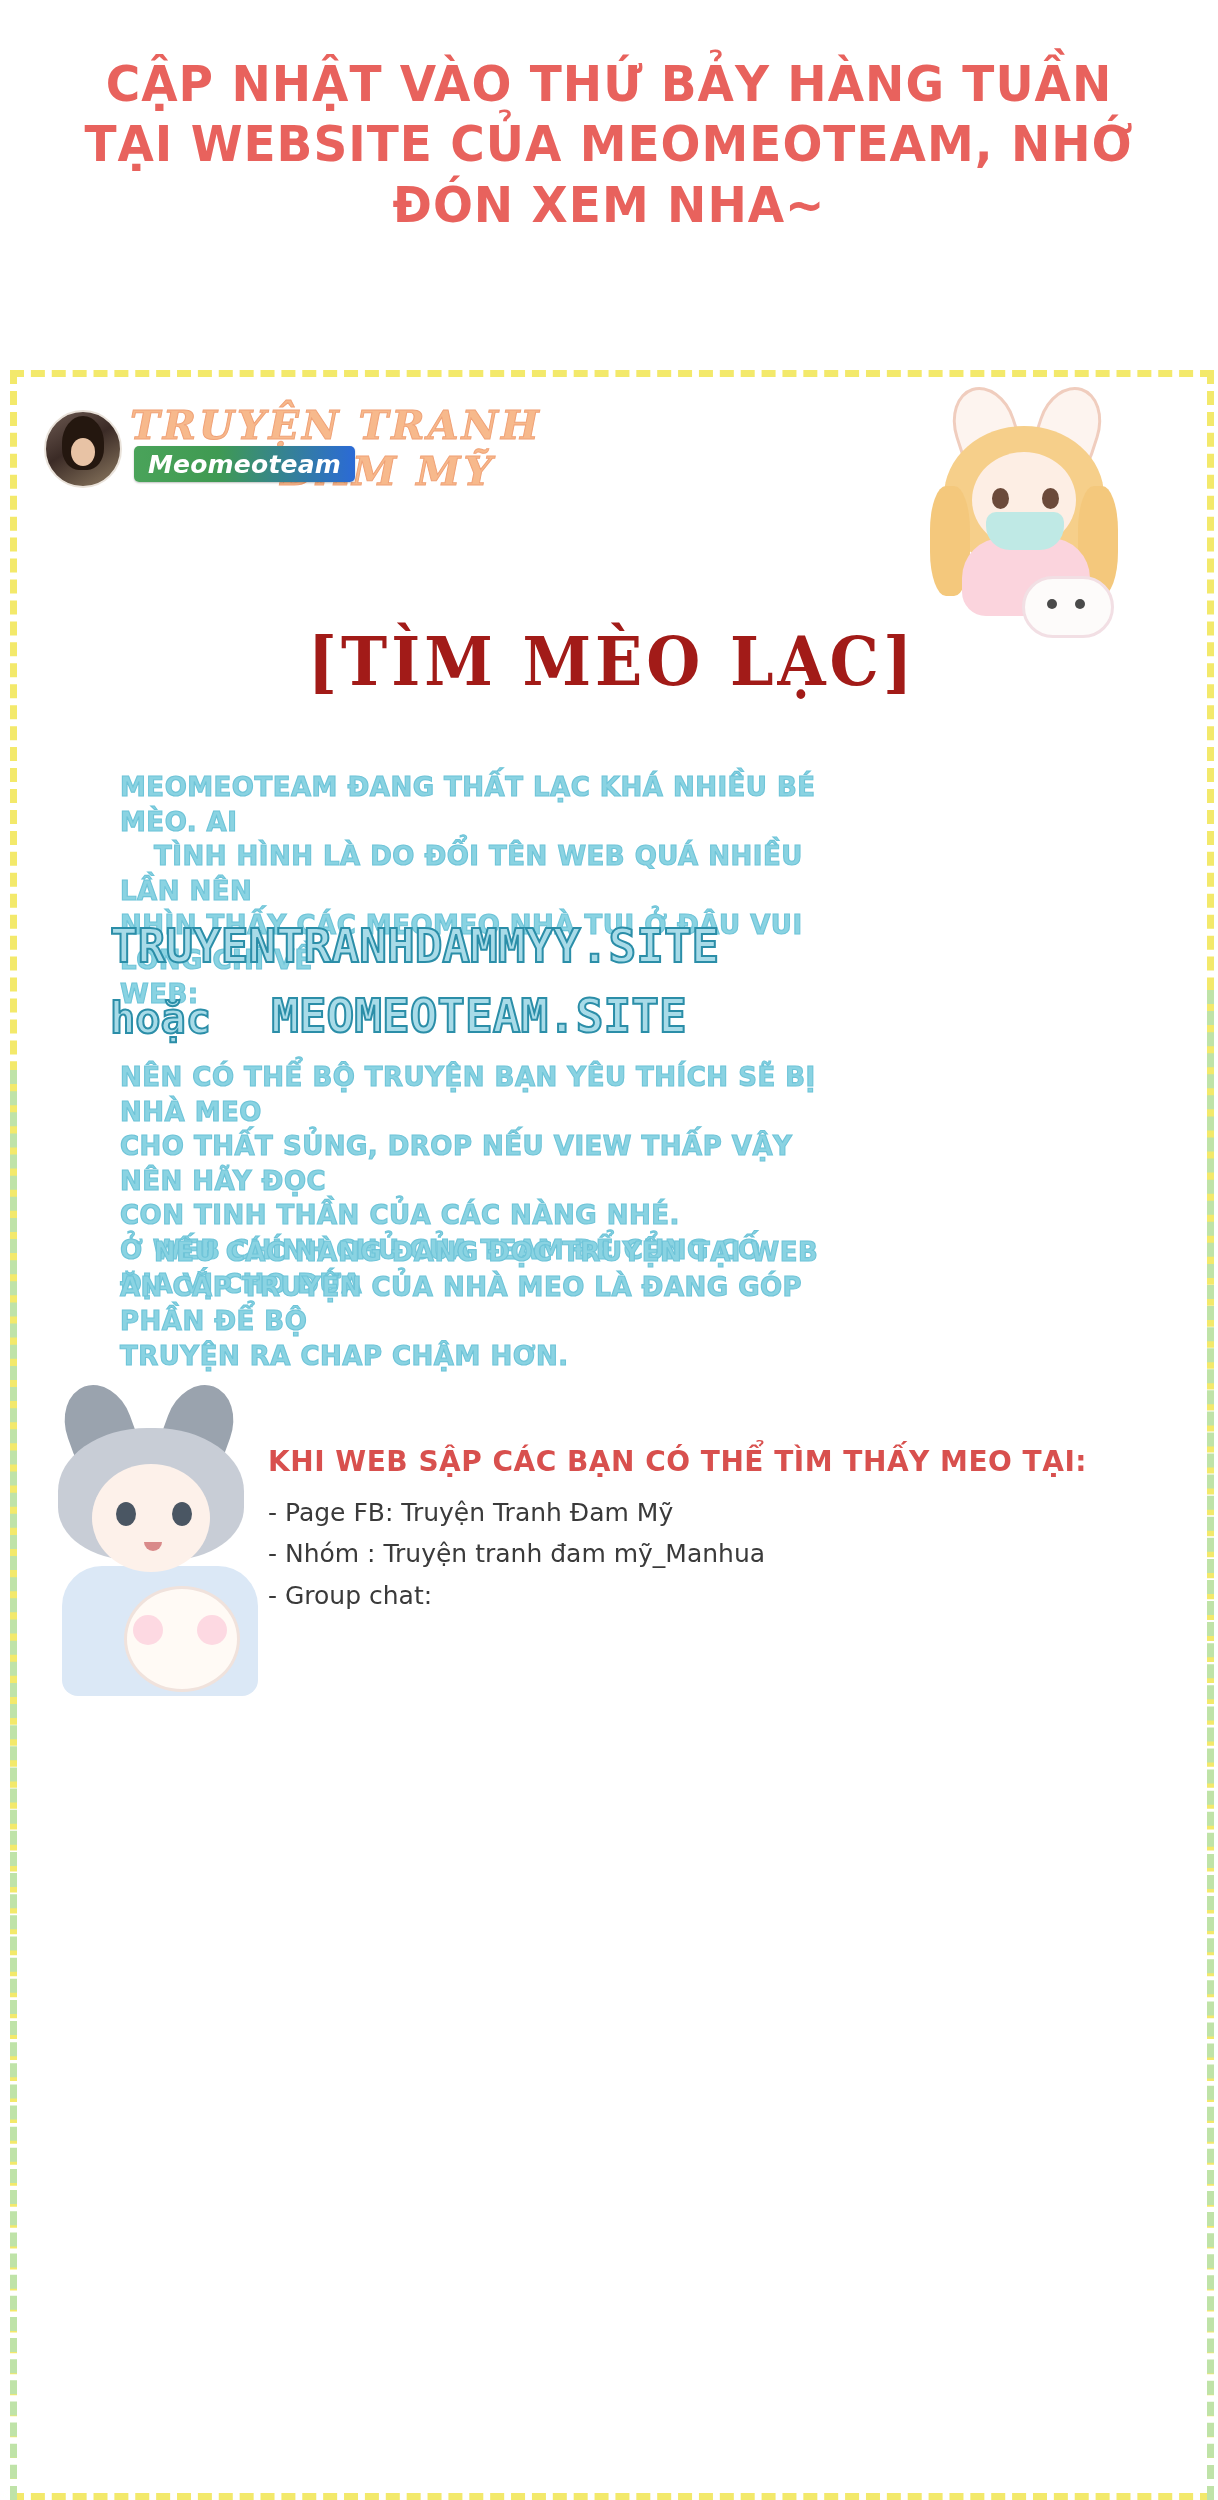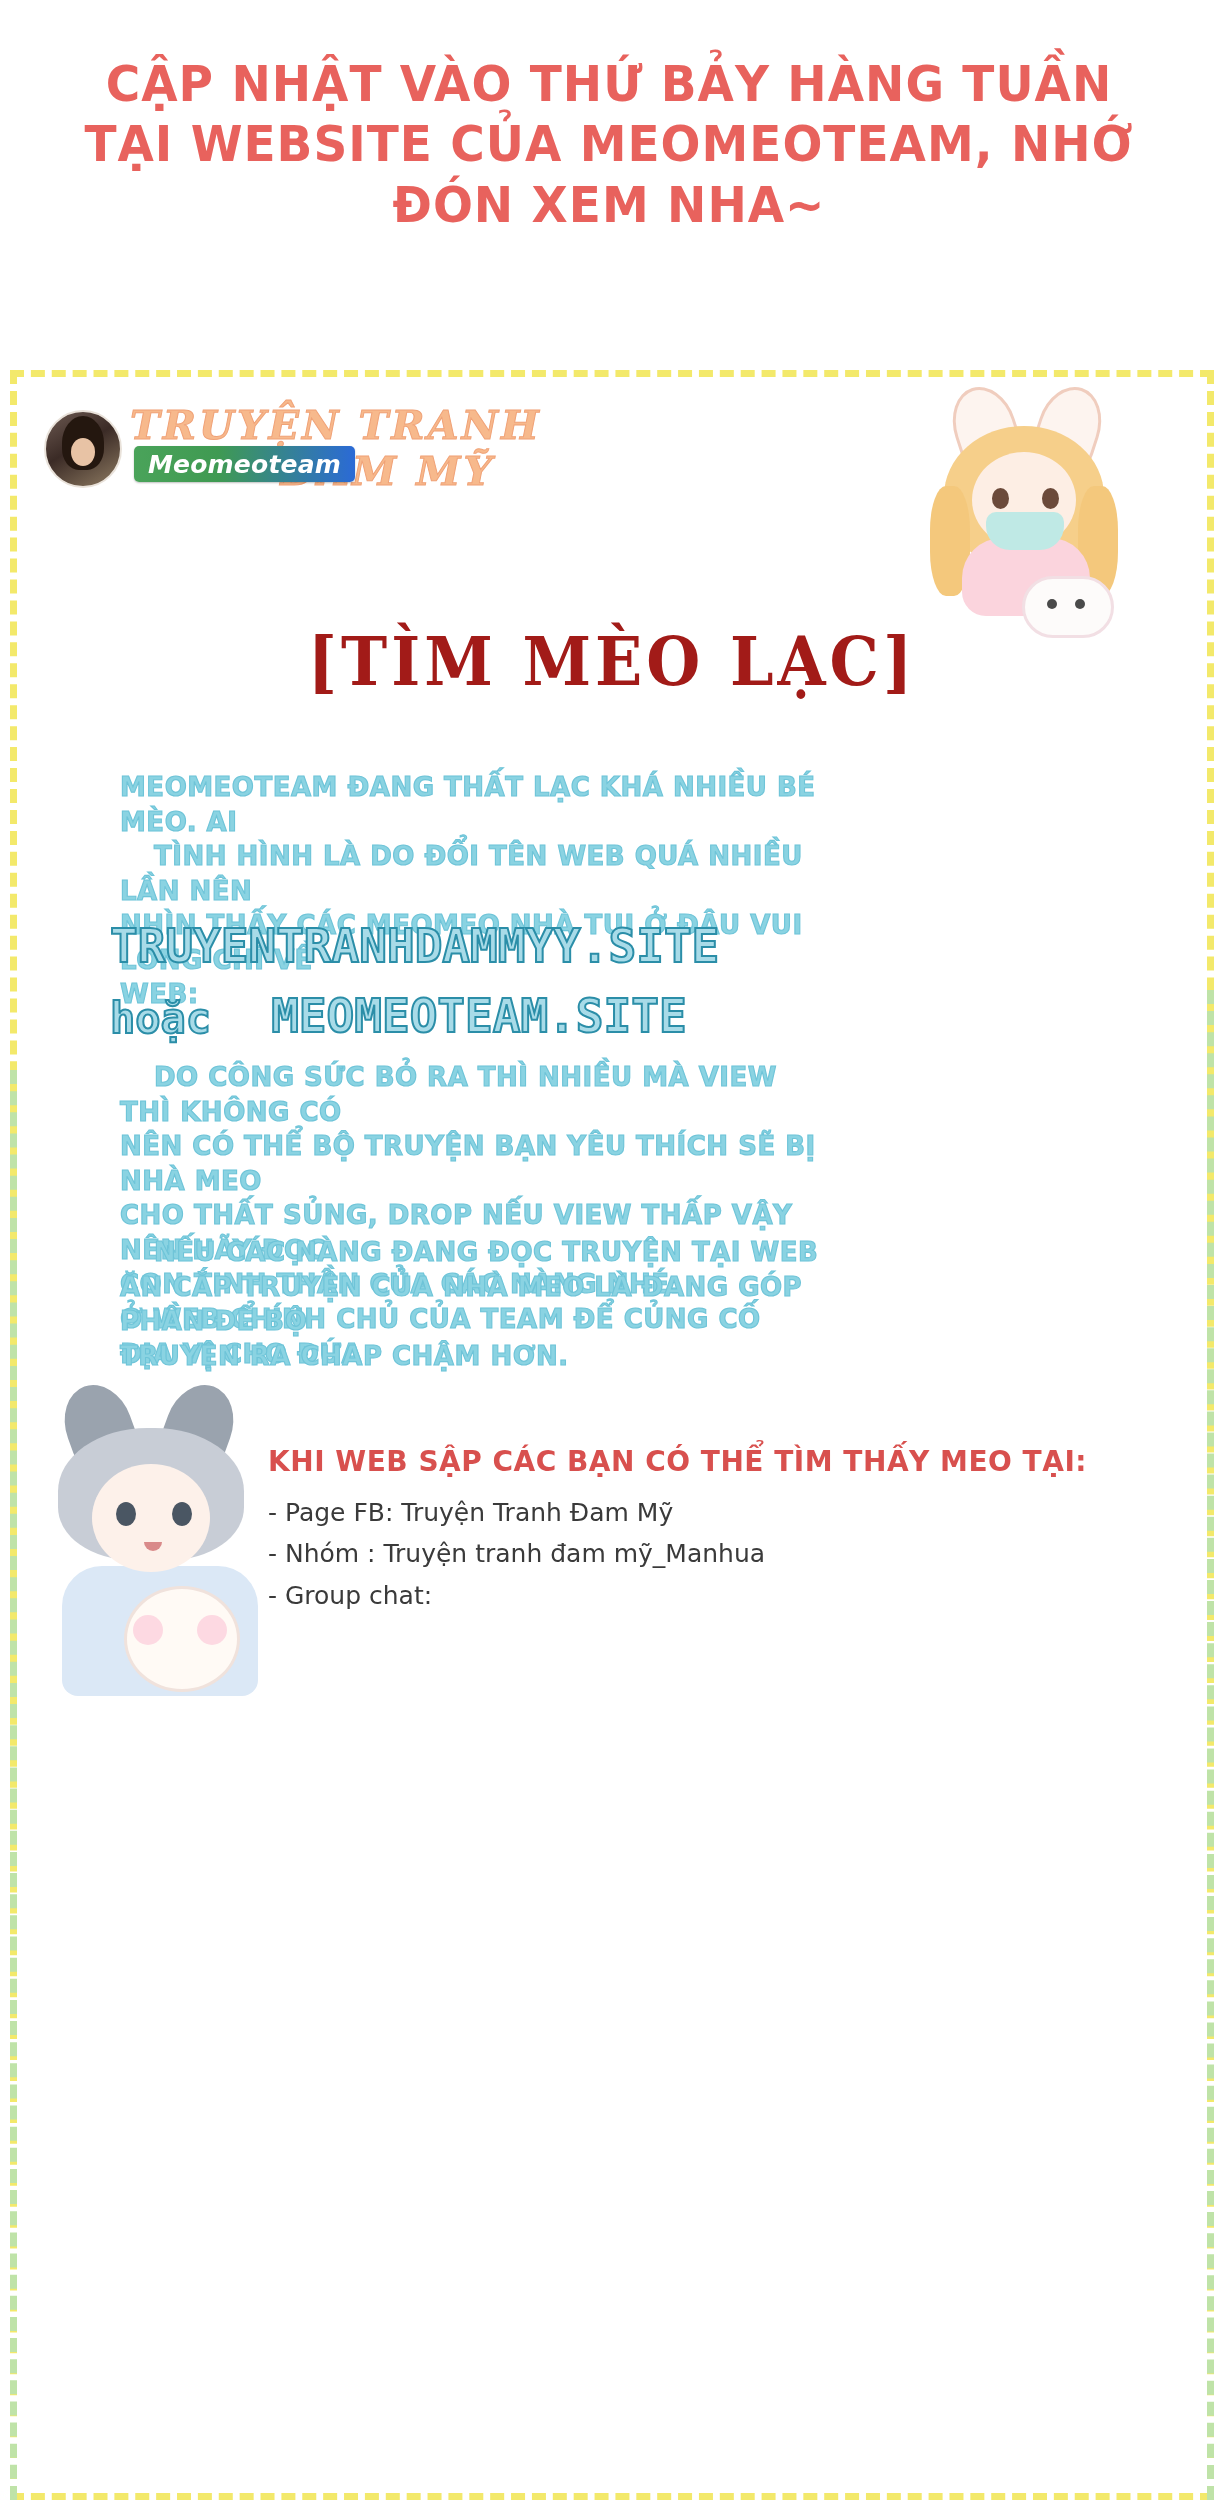--- a/index.html
+++ b/index.html
@@ -447,21 +447,20 @@
 
   <div class="urls" style="top:545px;">
     <div>TRUYENTRANHDAMMYY.SITE</div>
     <div class="row2">
       <span class="hoac">hoặc</span>
       <span>MEOMEOTEAM.SITE</span>
     </div>
   </div>
 
   <div class="tb" style="top:690px;">
-    <p><span class="ind"></span><span>DO CÔNG SỨC BỎ RA THÌ NHIỀU MÀ VIEW THÌ KHÔNG CÓ</span></p>
     <p>NÊN CÓ THỂ BỘ TRUYỆN BẠN YÊU THÍCH SẼ BỊ NHÀ MEO</p>
     <p>CHO THẤT SỦNG, DROP NẾU VIEW THẤP VẬY NÊN HÃY ĐỌC</p>
     <p>CON TINH THẦN CỦA CÁC NÀNG NHÉ.</p>
     <p>Ở WEB CHÍNH CHỦ CỦA TEAM ĐỂ CỦNG CỐ ĐỊA VỊ CHO ĐỨA</p>
   </div>
 
   <div class="tb" style="top:865px;">
     <p><span class="ind"></span><span>NẾU CÁC NÀNG ĐANG ĐỌC TRUYỆN TẠI WEB</span></p>
     <p>ĂN CẮP TRUYỆN CỦA NHÀ MEO LÀ ĐANG GÓP PHẦN ĐỂ BỘ</p>
     <p>TRUYỆN RA CHAP CHẬM HƠN.</p>

